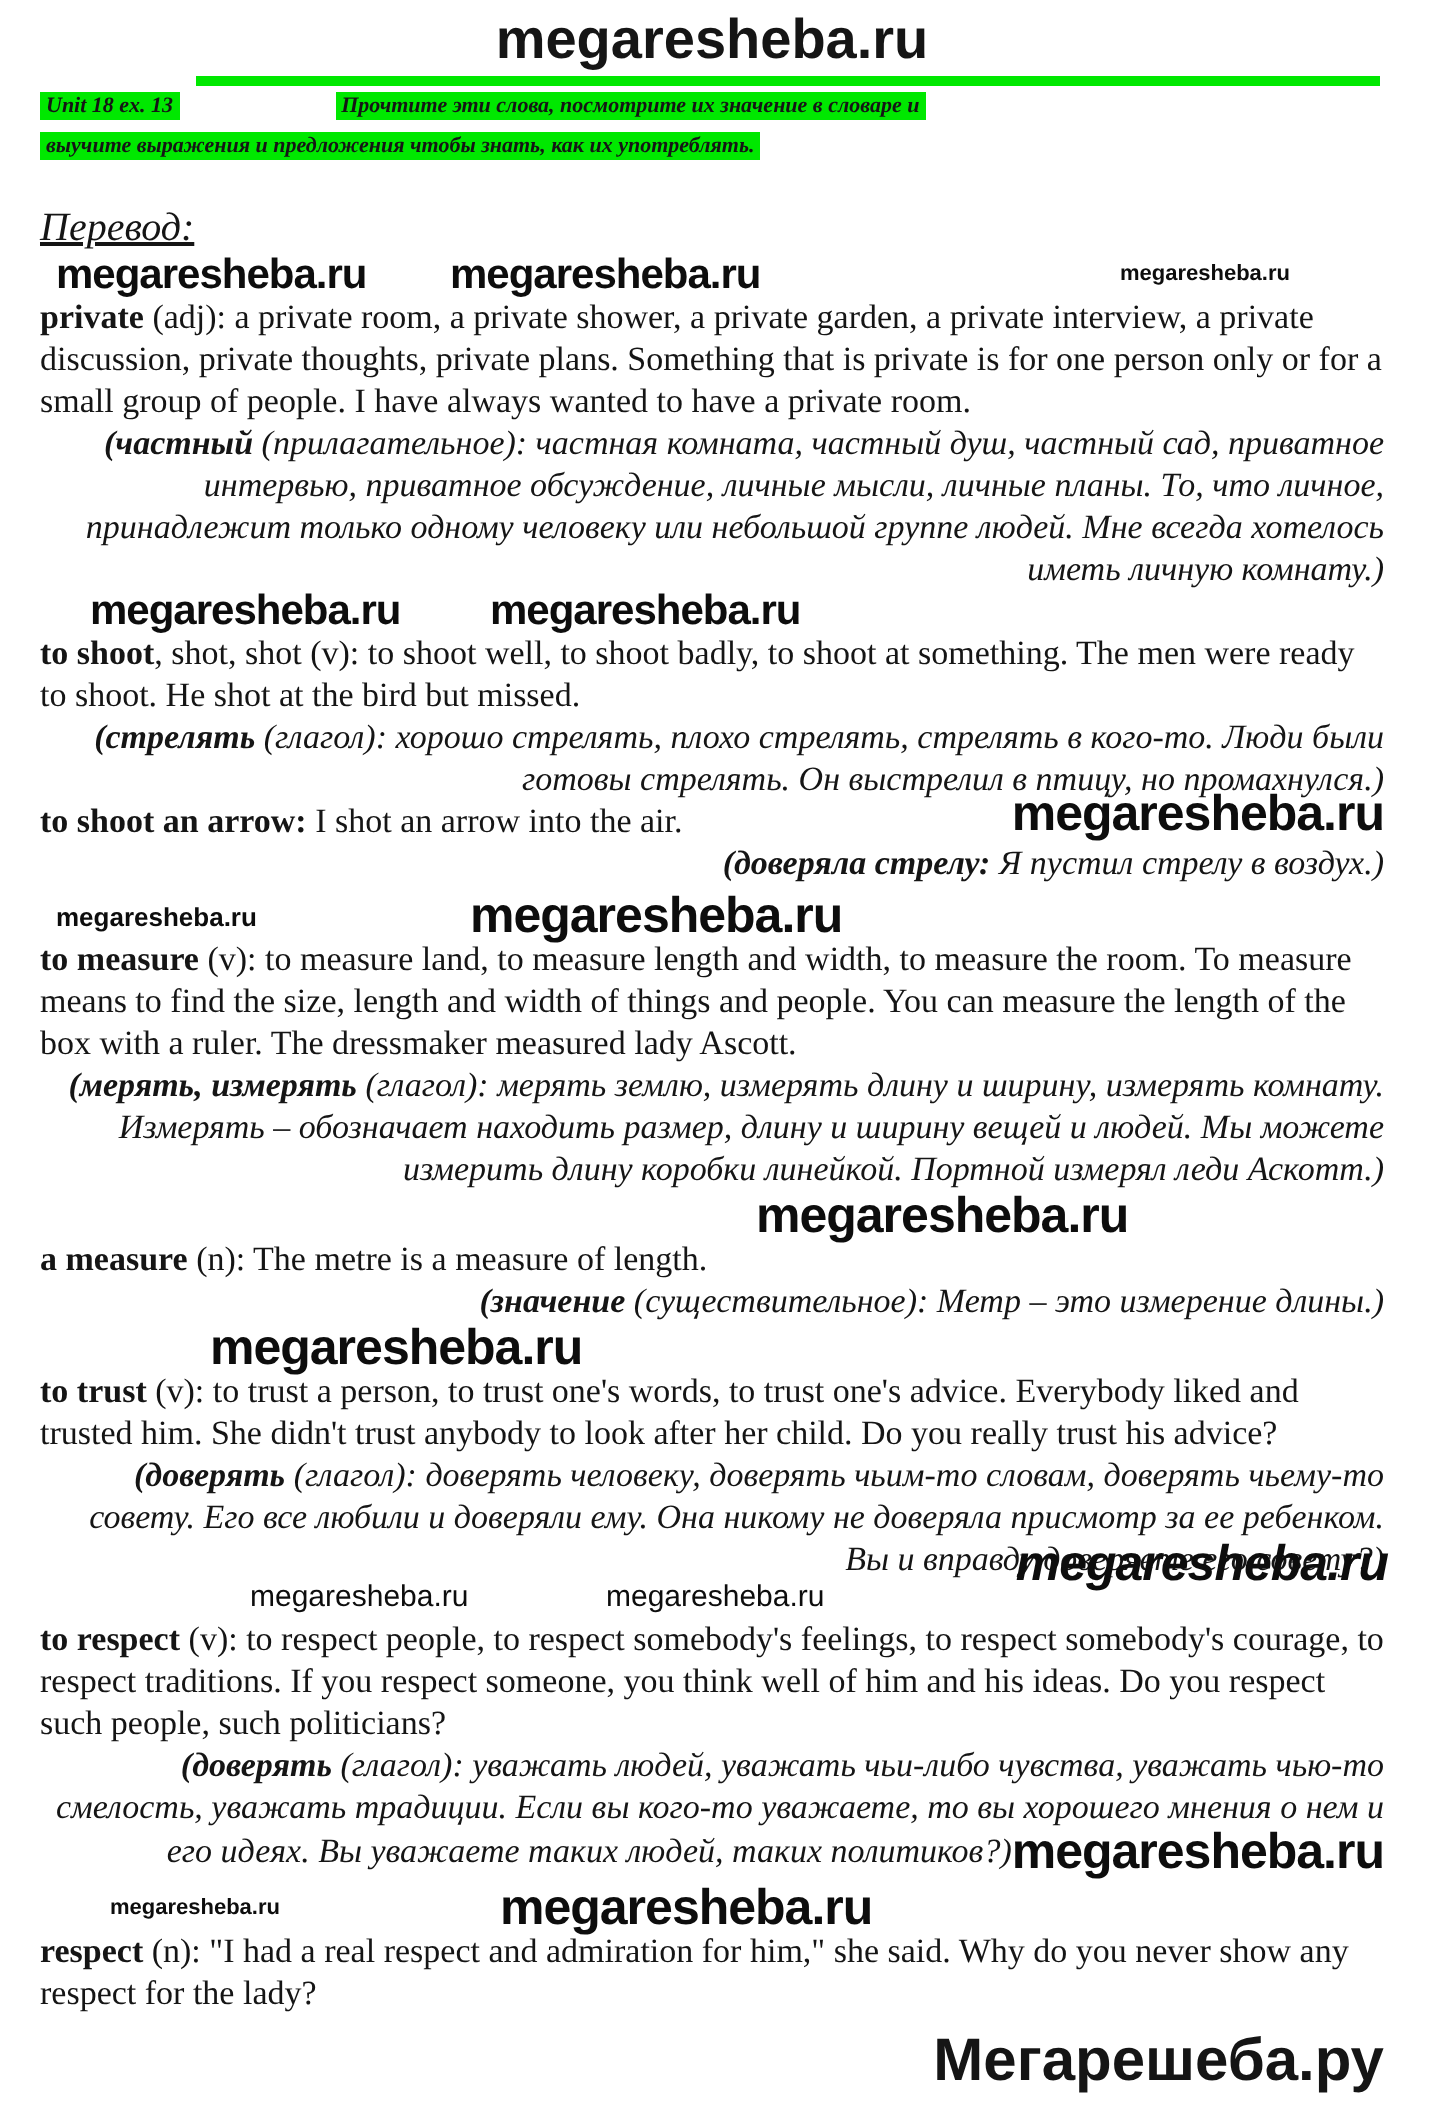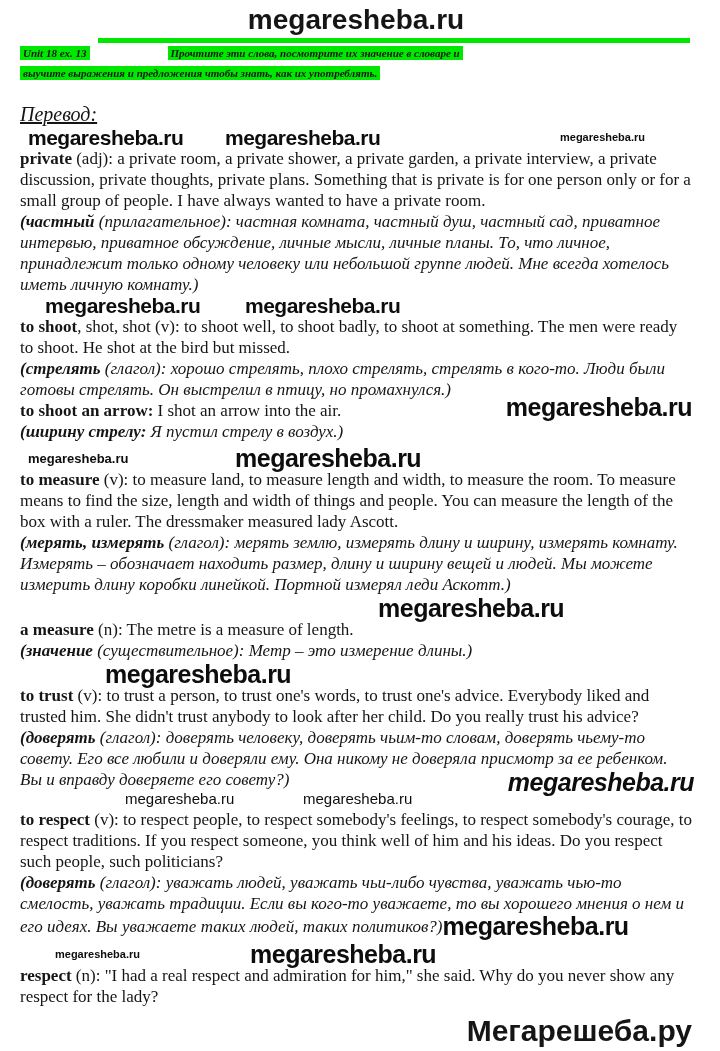--- a/index.html
+++ b/index.html
@@ -46,21 +46,21 @@
   .row-a { height: 22px; margin-top: 1px; }
   .row-b { height: 21px; }
   .row-d { height: 27px; }
   .row-e { height: 24px; }
   .row-f { height: 24px; }
   .row-h { height: 19px; }
   .row-j { height: 26px; }
 
   p.entry { margin: 0; }
   .entry-en .lead { font-weight: bold; }
-  .entry-ru { font-style: italic; }
+  .entry-ru { font-style: italic; text-align: right; }
   .entry-ru .lead { font-weight: bold; }
   .rel { position: relative; }
   .gap-before { margin-top: 14px; }
   .wm-right-top { position: absolute; right: 0; top: -3px; }
   .wm-right-bottom { position: absolute; right: -2px; bottom: -3px; }
   .wm-inline { display: inline; font-style: normal; line-height: 1; vertical-align: -3px; }
 
   .footer-title {
     font-family: "Liberation Sans", sans-serif; font-weight: bold;
     font-size: 30px; line-height: 34px; text-align: right; margin-top: 7px;
@@ -92,21 +92,21 @@
 
   <div class="wm-row row-b">
     <span class="wm wm-lg" style="left:25px">megaresheba.ru</span>
     <span class="wm wm-lg" style="left:225px">megaresheba.ru</span>
   </div>
 
   <p class="entry entry-en"><span class="lead">to shoot</span><span>, shot, shot (v): to shoot well, to shoot badly, to shoot at something. The men were ready to shoot. He shot at the bird but missed.</span></p>
   <p class="entry entry-ru"><span class="lead">(стрелять</span><span> (глагол): хорошо стрелять, плохо стрелять, стрелять в кого-то. Люди были готовы стрелять. Он выстрелил в птицу, но промахнулся.)</span></p>
 
   <p class="entry entry-en rel gap-before"><span class="lead">to shoot an arrow:</span><span> I shot an arrow into the air.</span><span class="wm wm-xl wm-right-top">megaresheba.ru</span></p>
-  <p class="entry entry-ru"><span class="lead">(ширину стрелу:</span><span> Я пустил стрелу в воздух.)</span></p>
+  <p class="entry entry-ru"><span class="lead">(доверяла стрелу:</span><span> Я пустил стрелу в воздух.)</span></p>
 
   <div class="wm-row row-d">
     <span class="wm wm-sm" style="left:8px">megaresheba.ru</span>
     <span class="wm wm-xl" style="left:215px">megaresheba.ru</span>
   </div>
 
   <p class="entry entry-en"><span class="lead">to measure</span><span> (v): to measure land, to measure length and width, to measure the room. To measure means to find the size, length and width of things and people. You can measure the length of the box with a ruler. The dressmaker measured lady Ascott.</span></p>
   <p class="entry entry-ru"><span class="lead">(мерять, измерять</span><span> (глагол): мерять землю, измерять длину и ширину, измерять комнату. Измерять – обозначает находить размер, длину и ширину вещей и людей. Мы можете измерить длину коробки линейкой. Портной измерял леди Аскотт.)</span></p>
 
   <div class="wm-row row-e">

